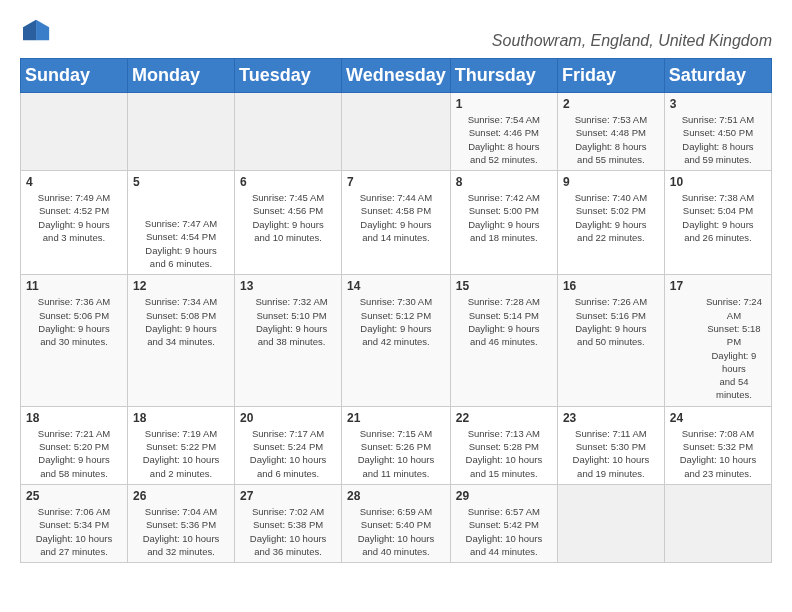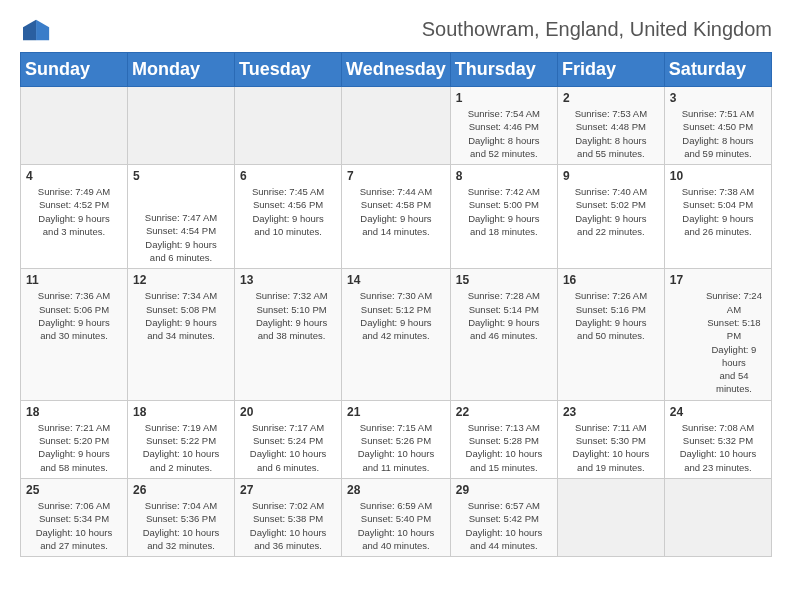--- a/index.html
+++ b/index.html
@@ -37,23 +37,24 @@
     .title-area {
       text-align: right;
     }
     .month-title {
       font-size: 36px;
       font-weight: bold;
       color: #333;
       line-height: 1.1;
     }
     .subtitle {
-      font-size: 20px;
+      font-size: 16px;
       color: #555;
-      margin-top: 2px;
+      margin-top: 16px;
+      font-style: italic;
     }
     .calendar {
       width: 100%;
       border-collapse: collapse;
       margin-top: 8px;
     }
     .calendar thead tr th {
       background: #3a7dc9;
       color: #fff;
       font-size: 18px;

